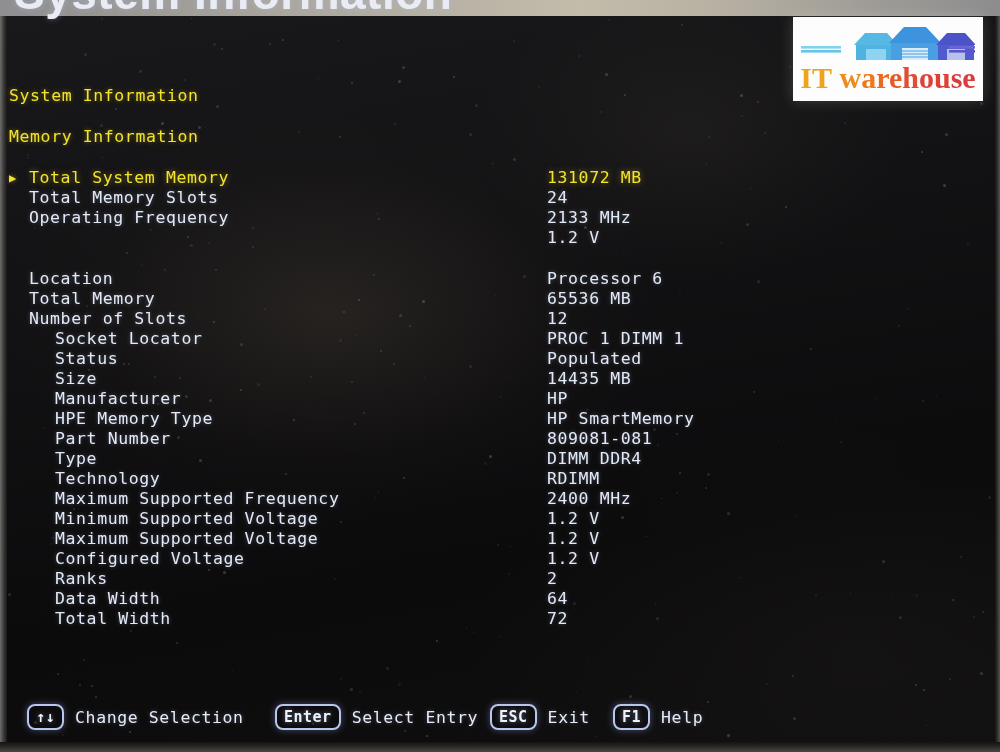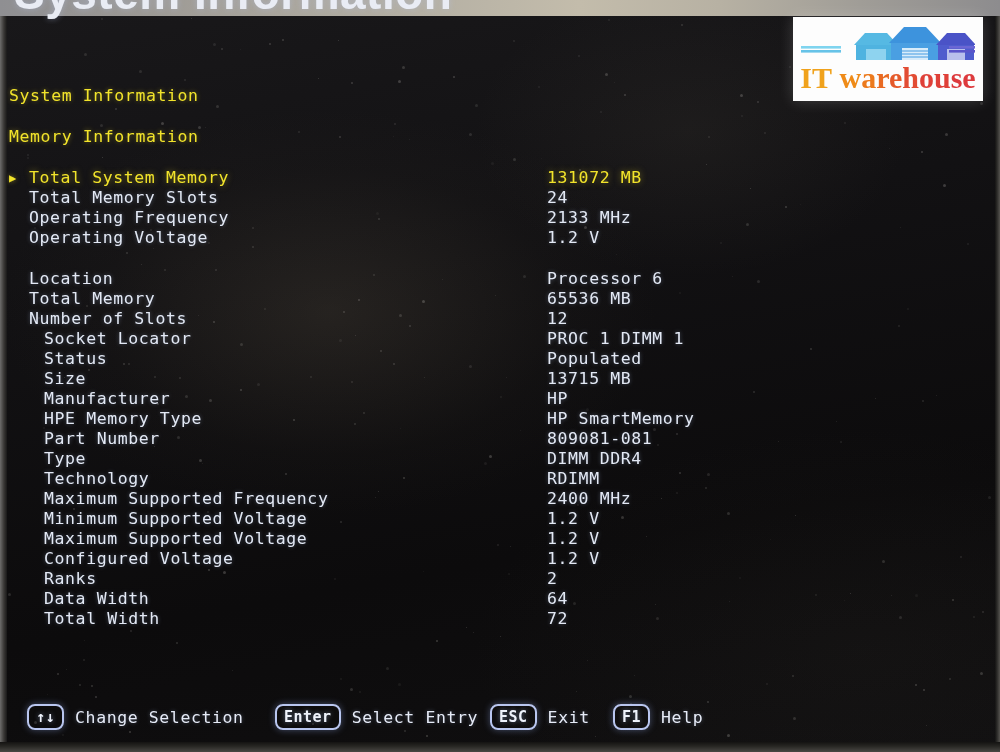--- a/index.html
+++ b/index.html
@@ -177,21 +177,21 @@
     color: #e3e9f5;
     text-shadow: 0 0 4px rgba(165,185,225,0.40);
   }
   .row .value {
     position: absolute;
     left: 547px; top: 0;
     color: #e3e9f5;
     text-shadow: 0 0 4px rgba(165,185,225,0.40);
   }
   .row.indent0 .label { left: 29px; }
-  .row.indent1 .label { left: 44px; }
+  .row.indent1 .label { left: 55px; }
 
   .row.selected .label,
   .row.selected .value {
     color: #f2e42b;
     text-shadow: 0 0 6px rgba(230,210,40,0.5);
   }
 
   
   #keybar {
     position: absolute;
@@ -549,21 +549,20 @@
         </div>
         <div class="row indent0">
           <span class="label">Total Memory Slots</span>
           <span class="value">24</span>
         </div>
         <div class="row indent0">
           <span class="label">Operating Frequency</span>
           <span class="value">2133 MHz</span>
         </div>
         <div class="row indent0">
-          <span class="label">Operating Voltage</span>
           <span class="value">1.2 V</span>
         </div>
         <div class="row indent0 spacer"></div>
         <div class="row indent0">
           <span class="label">Location</span>
           <span class="value">Processor 6</span>
         </div>
         <div class="row indent0">
           <span class="label">Total Memory</span>
           <span class="value">65536 MB</span>
@@ -575,21 +574,21 @@
         <div class="row indent1">
           <span class="label">Socket Locator</span>
           <span class="value">PROC 1 DIMM 1</span>
         </div>
         <div class="row indent1">
           <span class="label">Status</span>
           <span class="value">Populated</span>
         </div>
         <div class="row indent1">
           <span class="label">Size</span>
-          <span class="value">13715 MB</span>
+          <span class="value">14435 MB</span>
         </div>
         <div class="row indent1">
           <span class="label">Manufacturer</span>
           <span class="value">HP</span>
         </div>
         <div class="row indent1">
           <span class="label">HPE Memory Type</span>
           <span class="value">HP SmartMemory</span>
         </div>
         <div class="row indent1">

